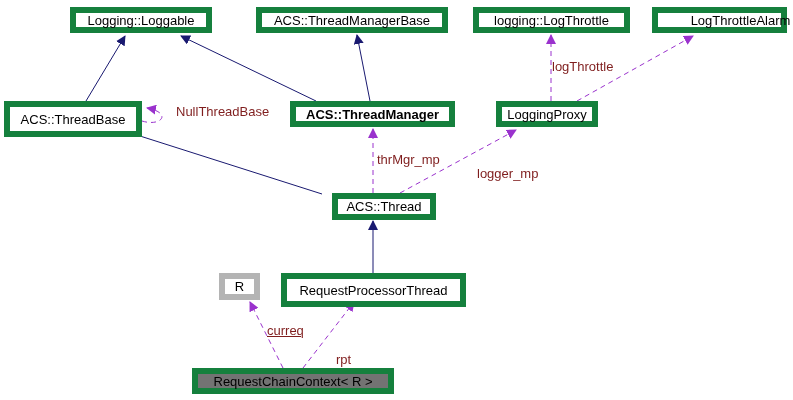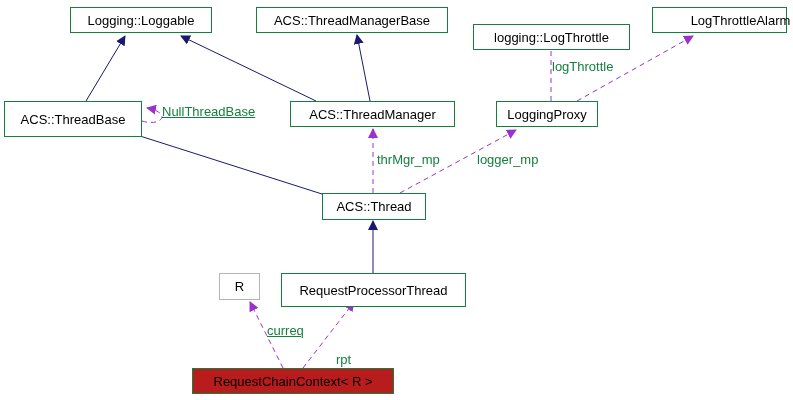--- a/index.html
+++ b/index.html
@@ -18,39 +18,39 @@
   #edges {
     position: absolute;
     left: 0;
     top: 0;
     width: 793px;
     height: 400px;
   }
   .node {
     position: absolute;
     box-sizing: border-box;
-    border: 1px solid #15803d;
+    border: 6px solid #15803d;
     background: #ffffff;
     color: #000000;
     font-size: 13px;
     display: flex;
     align-items: center;
     justify-content: center;
     white-space: nowrap;
   }
   .node.template-param {
     border-color: #b4b4b4;
   }
   .node.highlighted {
-    background: #b91c1c;
+    background: #737373;
   }
   .edge-label {
     position: absolute;
     font-size: 13px;
-    color: #15803d;
+    color: #7f1d1d;
     white-space: nowrap;
     line-height: 14px;
   }
 </style>
 </head>
 <body>
 
 <div id="canvas">
 
   <svg id="edges" viewBox="0 0 793 400" xmlns="http://www.w3.org/2000/svg">
@@ -79,43 +79,43 @@
       <line x1="577" y1="101" x2="693" y2="36" marker-end="url(#arrow-use)"></line>
       <line x1="283" y1="368" x2="250" y2="302" marker-end="url(#arrow-use)"></line>
       <line x1="303" y1="368" x2="354" y2="302" marker-end="url(#arrow-use)"></line>
     </g>
   </svg>
 
   <div class="node" style="left:70px;  top:7px;   width:142px; height:26px;">Logging::Loggable</div>
 
   <div class="node" style="left:256px; top:7px;   width:192px; height:26px;">ACS::ThreadManagerBase</div>
 
-  <div class="node" style="left:473px; top:24px;   width:157px; height:26px;">logging::LogThrottle</div>
+  <div class="node" style="left:473px; top:7px;   width:157px; height:26px;">logging::LogThrottle</div>
 
   <div class="node" style="left:652px; top:7px;   width:135px; height:26px;padding-left:42px;">LogThrottleAlarm</div>
 
   <div class="node" style="left:4px;   top:101px; width:138px; height:36px;">ACS::ThreadBase</div>
 
-  <div class="node" style="left:290px; top:101px; width:165px; height:26px;">ACS::ThreadManager</div>
+  <div class="node" style="left:290px; top:101px; width:165px; height:26px;font-weight:bold;">ACS::ThreadManager</div>
 
   <div class="node" style="left:496px; top:101px; width:102px; height:26px;text-align:right;">LoggingProxy</div>
 
-  <div class="node" style="left:322px; top:193px; width:104px; height:27px;">ACS::Thread</div>
+  <div class="node" style="left:332px; top:193px; width:104px; height:27px;">ACS::Thread</div>
 
   <div class="node template-param" style="left:219px; top:273px; width:41px; height:27px;">R</div>
 
   <div class="node" style="left:281px; top:273px; width:185px; height:34px;">RequestProcessorThread</div>
 
   <div class="node highlighted" style="left:192px; top:368px; width:202px; height:26px;">RequestChainContext&lt; R &gt;</div>
 
-  <div class="edge-label" style="left:162px; top:105px;text-decoration:underline;">NullThreadBase</div>
+  <div class="edge-label" style="left:176px; top:105px;">NullThreadBase</div>
 
   <div class="edge-label" style="left:377px; top:153px;">thrMgr_mp</div>
 
-  <div class="edge-label" style="left:477px; top:153px;">logger_mp</div>
+  <div class="edge-label" style="left:477px; top:167px;">logger_mp</div>
 
   <div class="edge-label" style="left:552px; top:60px;">logThrottle</div>
 
 
   <div class="edge-label" style="left:267px; top:324px;text-decoration:underline;">curreq</div>
 
   <div class="edge-label" style="left:336px; top:324px;margin-top:29px;">rpt</div>
 
 </div>
 

